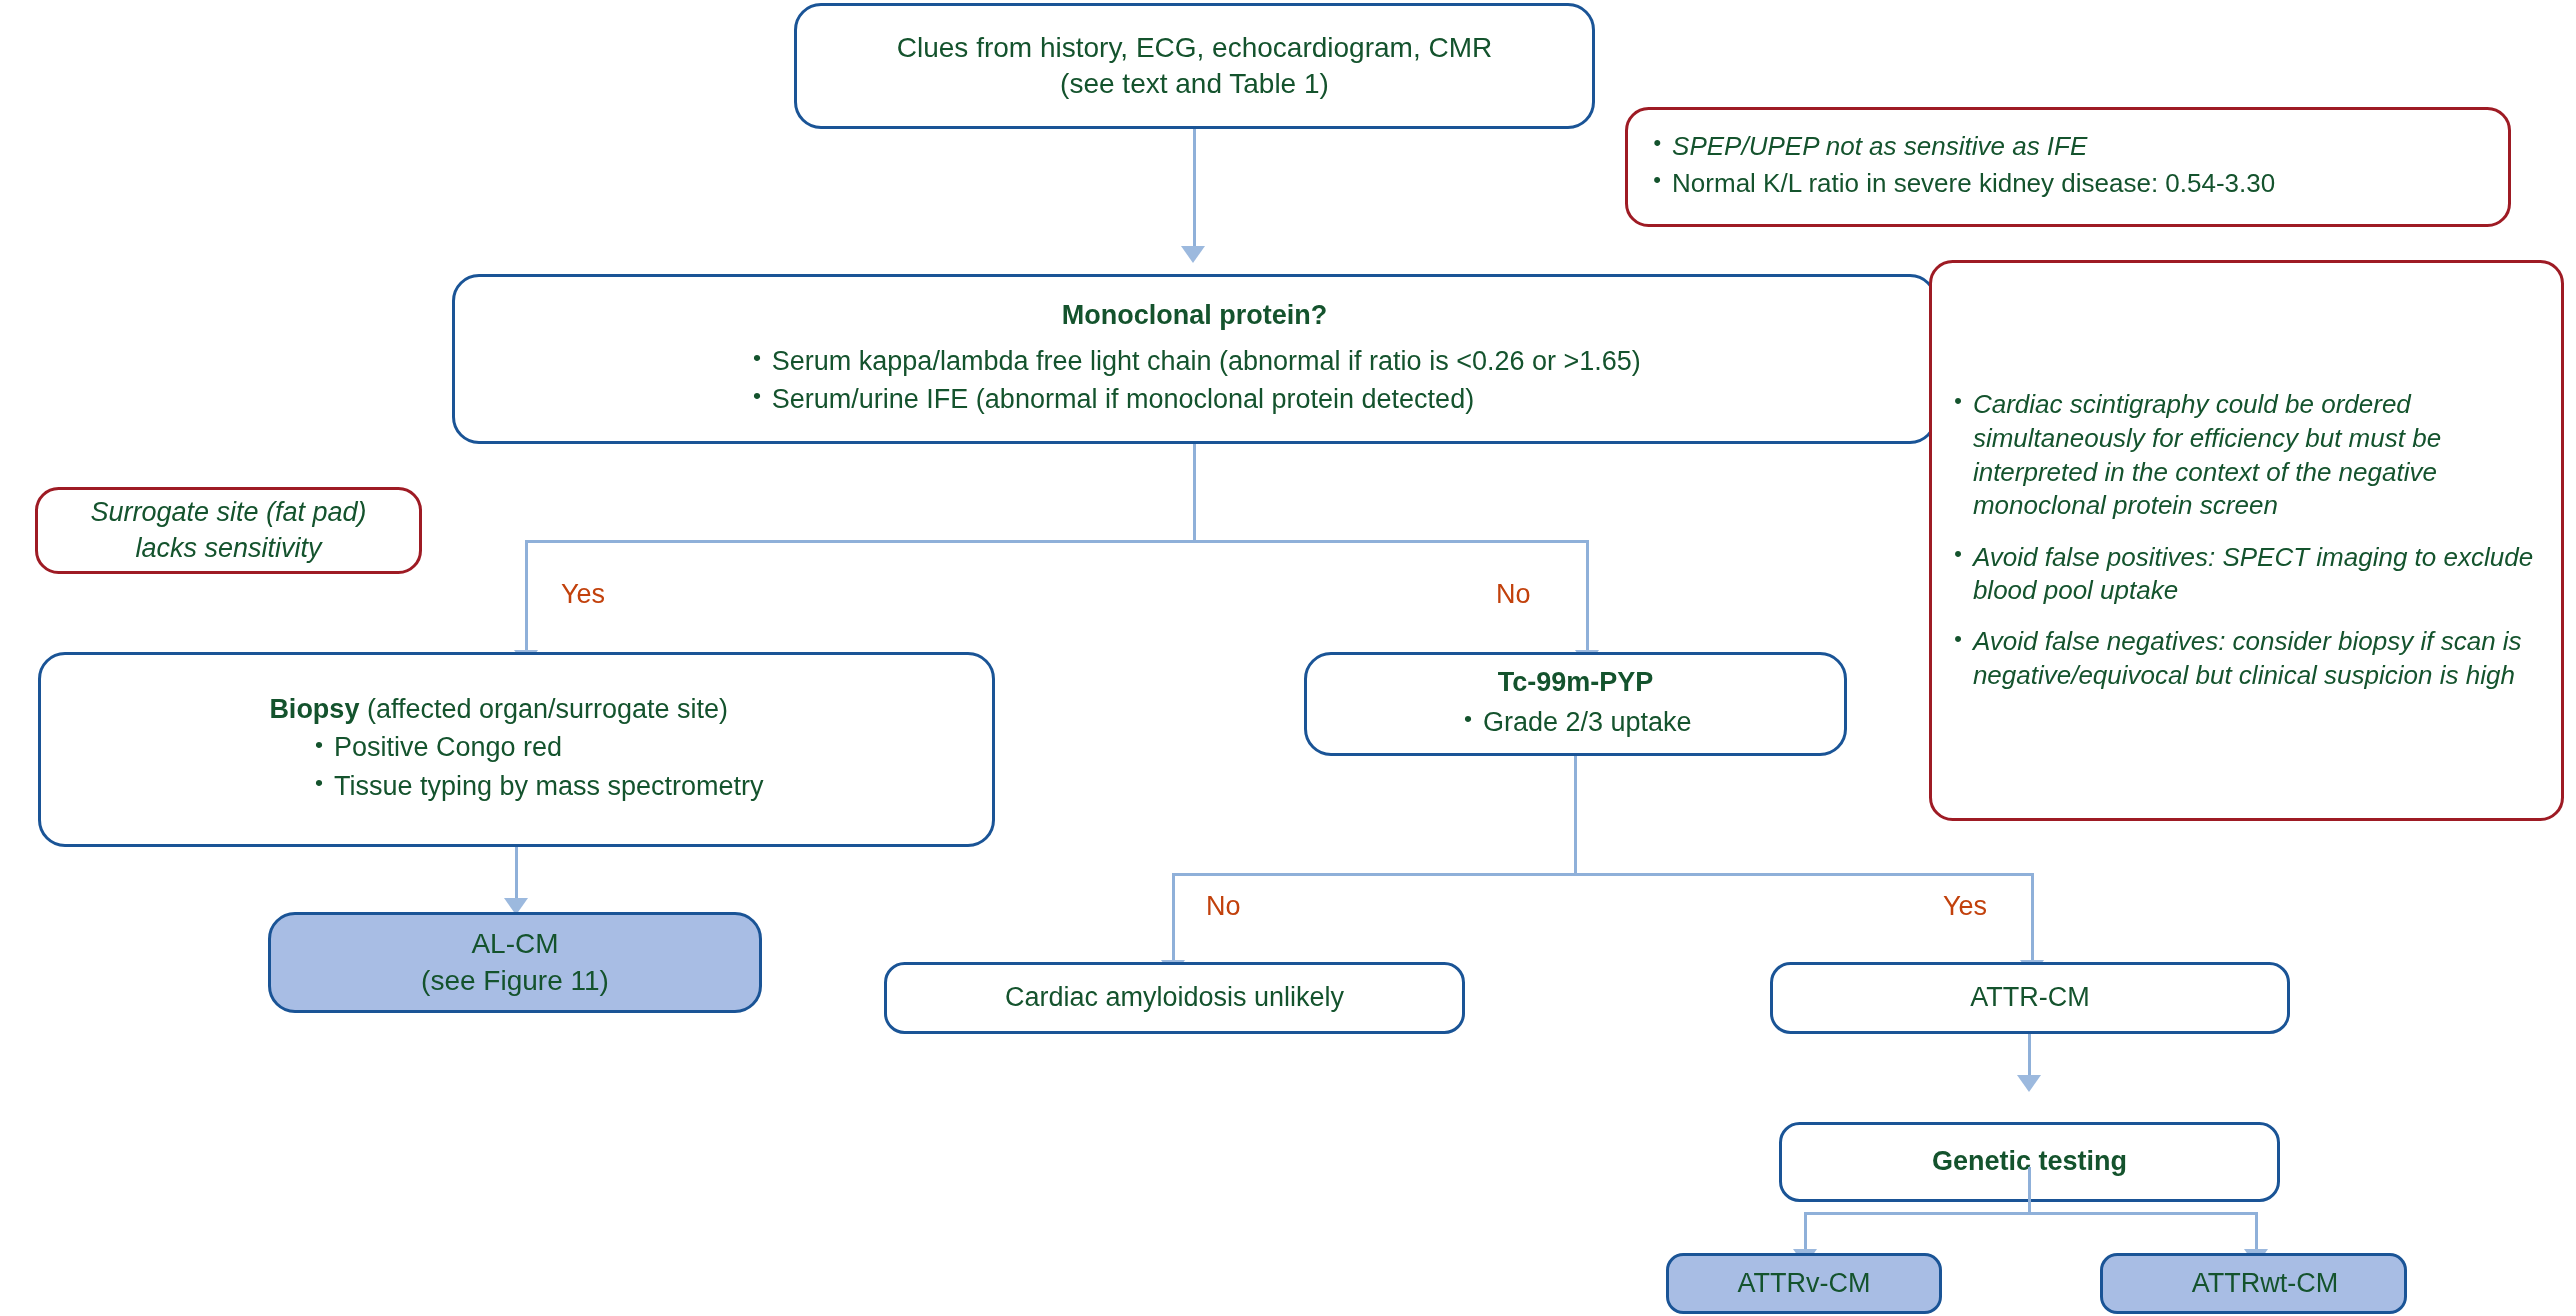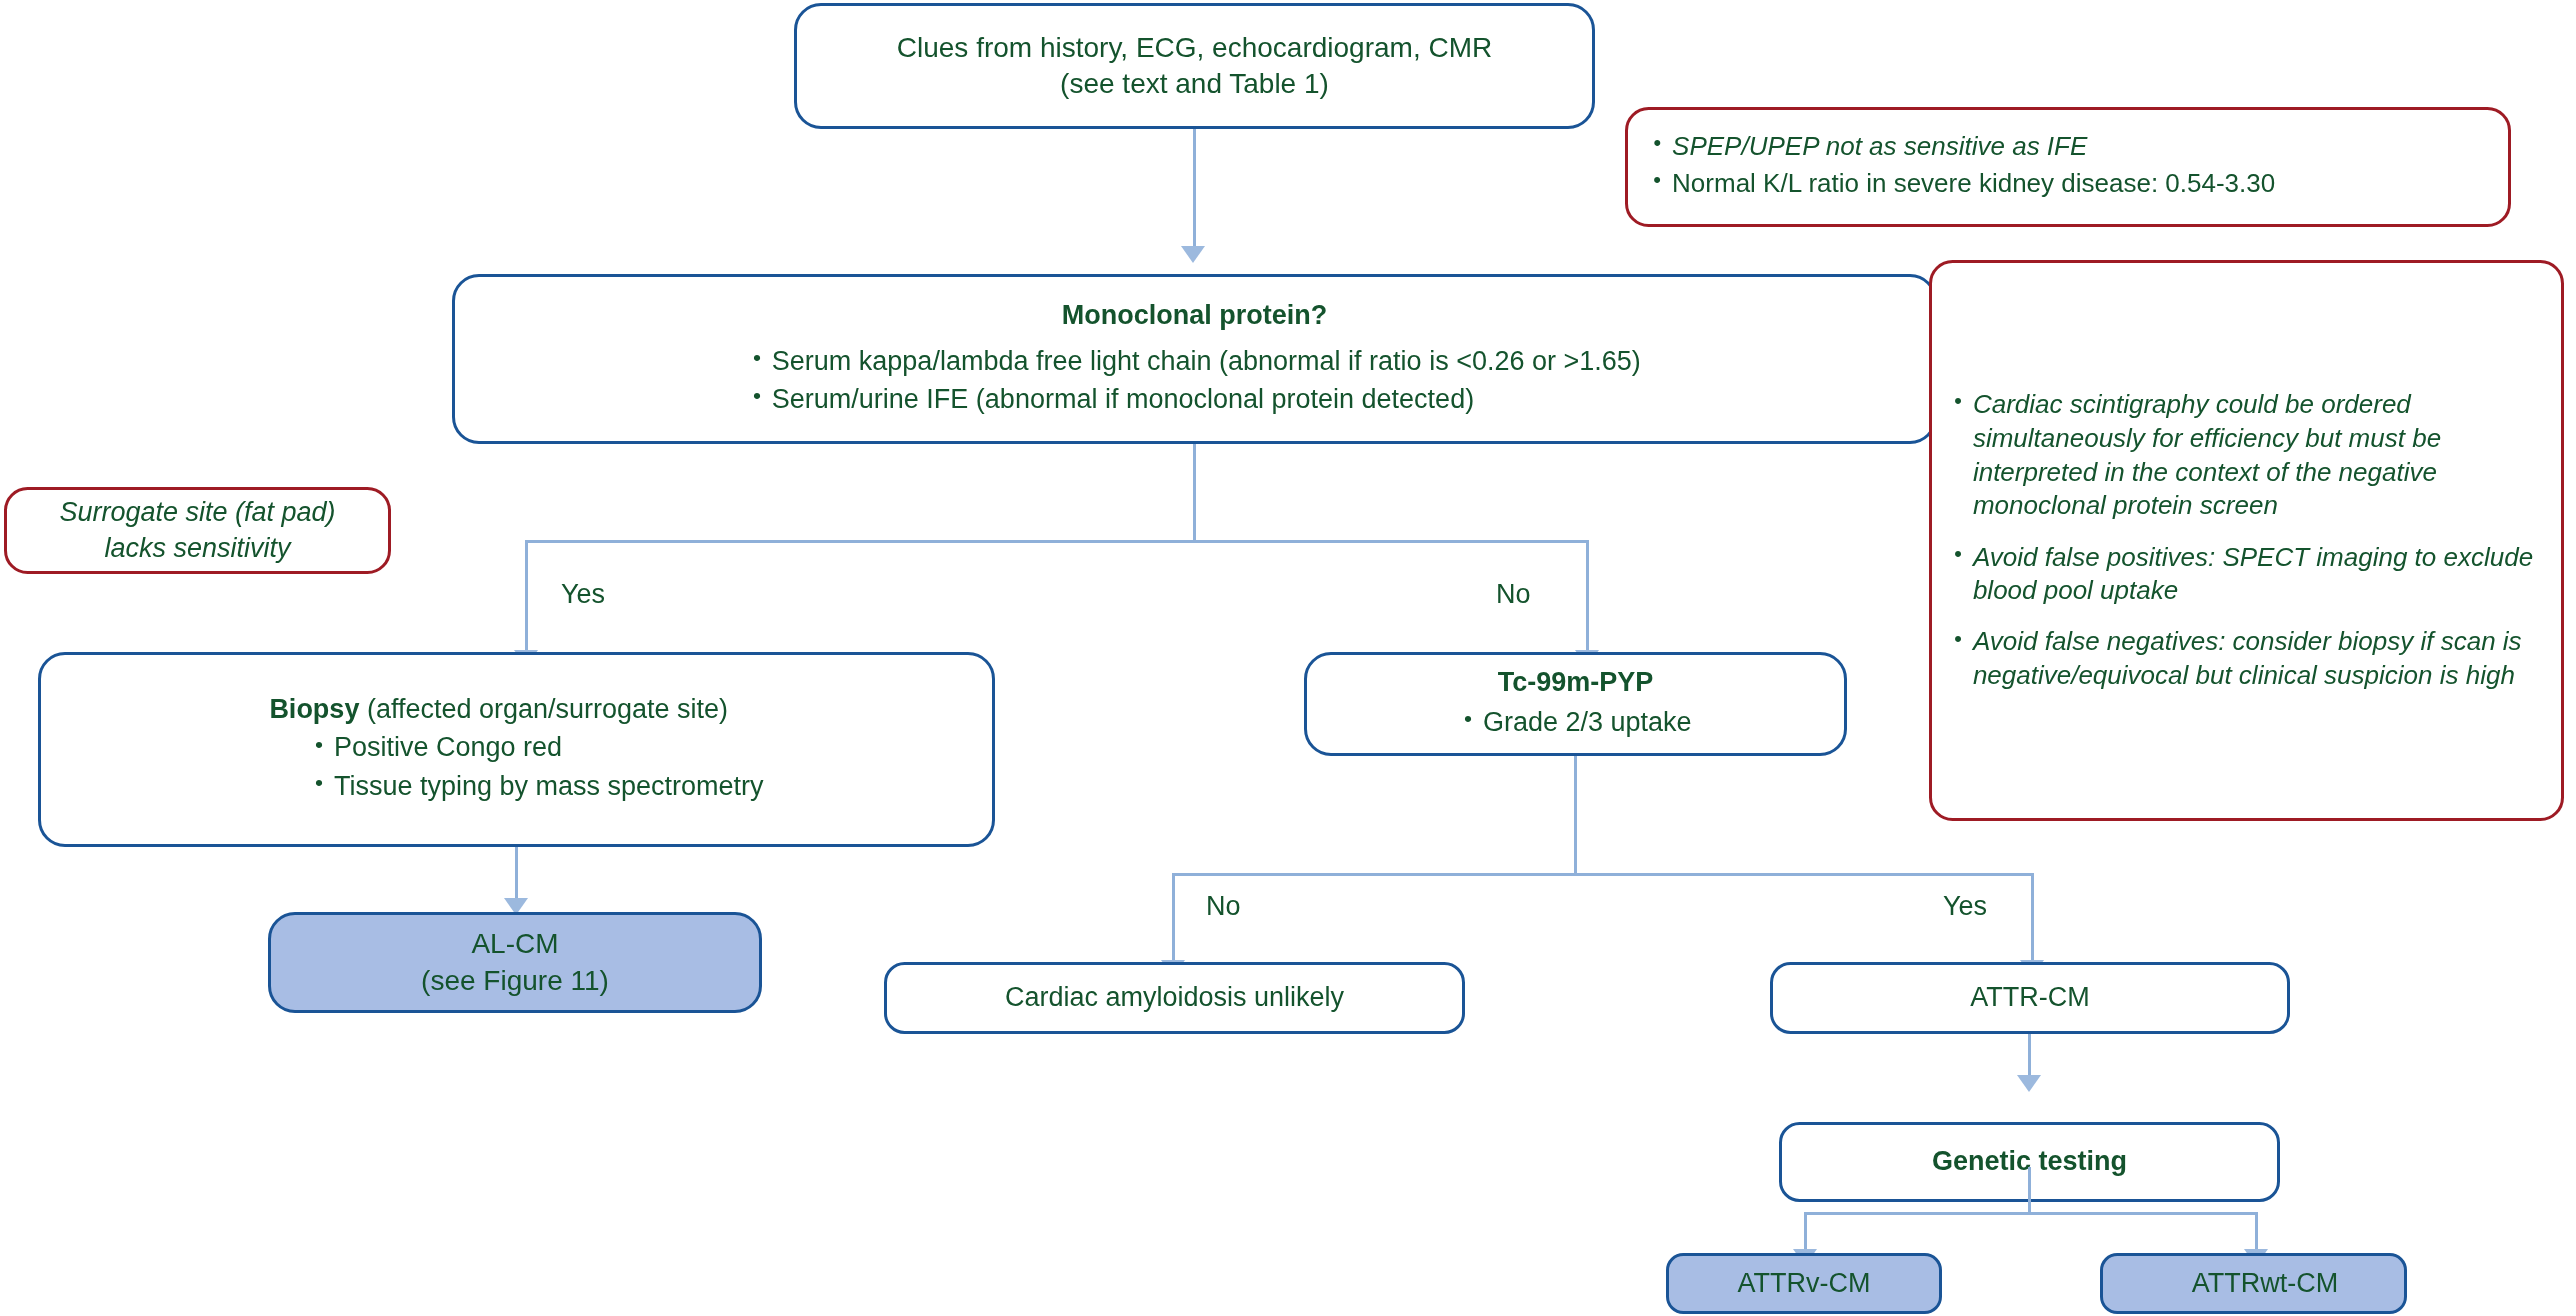--- a/index.html
+++ b/index.html
@@ -71,21 +71,21 @@
   .hline{position:absolute;height:3.1px;background:#8fb0d9;}
   .arrowhead{
     position:absolute;
     width:0;height:0;
     border-left:12.6px solid transparent;
     border-right:12.6px solid transparent;
     border-top:17.3px solid #9cb9de;
   }
   .edge-label{
     position:absolute;
-    color:#14532d;
+    color:#c2410c;
     font-size:27px;
     white-space:nowrap;
   }
 </style>
 </head>
 <body>
 
 <div id="canvas">
 
   <div class="node" style="left:794px;top:3.1px;width:801px;height:126px;font-size:28px;">
@@ -112,21 +112,21 @@
   </div>
 
   <div class="node callout left-align" style="left:1929px;top:260px;width:635px;height:561px;font-size:26px;padding:0 17.3px;">
     <ul class="bl spaced" style="width:100%;">
       <li class="wrap">Cardiac scintigraphy could be ordered simultaneously for efficiency but must be interpreted in the context of the negative monoclonal protein screen</li>
       <li class="wrap">Avoid false positives: SPECT imaging to exclude blood pool uptake</li>
       <li class="wrap">Avoid false negatives: consider biopsy if scan is negative/equivocal but clinical suspicion is high</li>
     </ul>
   </div>
 
-  <div class="node callout" style="left:4px;top:487px;width:387px;height:87px;font-size:27px;">
+  <div class="node callout" style="left:35px;top:487px;width:387px;height:87px;font-size:27px;">
     <span class="ln">Surrogate site (fat pad)</span>
     <span class="ln">lacks sensitivity</span>
   </div>
 
   <div class="vline" style="left:1193px;top:444px;height:98px;"></div>
   <div class="hline" style="left:525px;top:540px;width:1064px;"></div>
 
   <div class="vline" style="left:525px;top:540px;height:112px;"></div>
   <div class="arrowhead" style="left:514px;top:650px;"></div>
   <div class="edge-label" style="left:561px;top:579px;">Yes</div>

